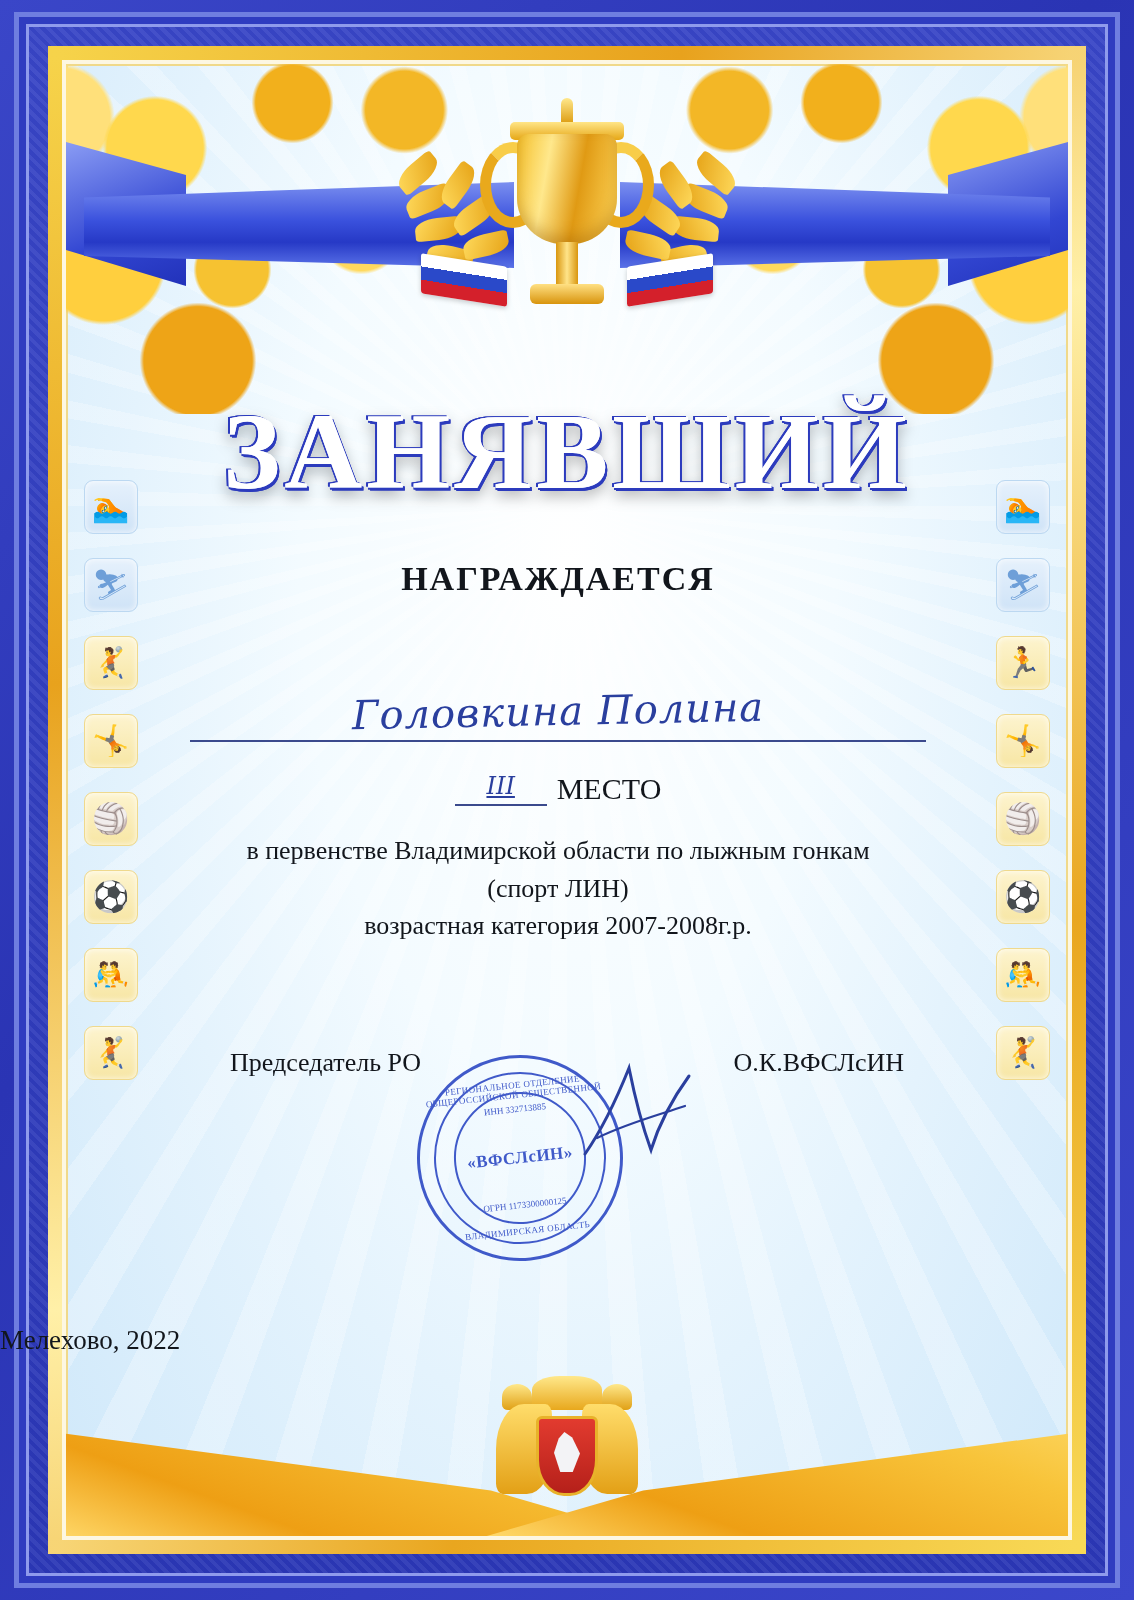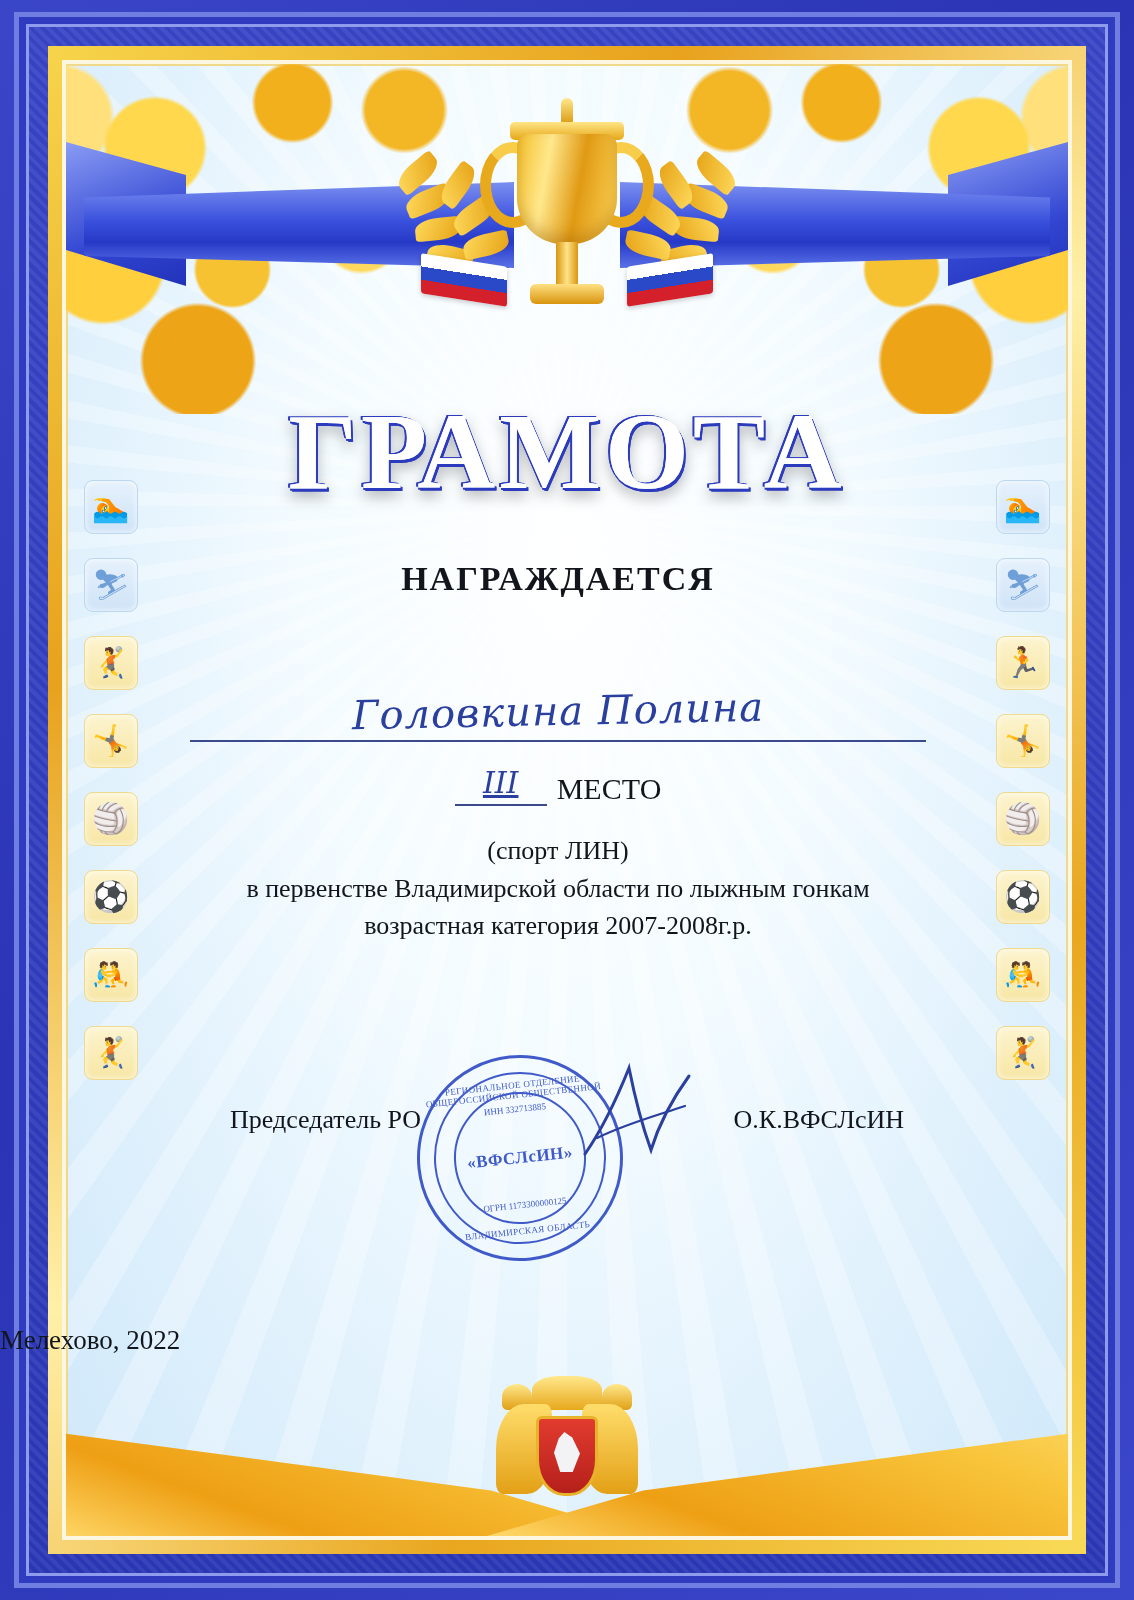--- a/index.html
+++ b/index.html
@@ -265,33 +265,33 @@
     position: relative;
     min-width: 92px;
     border-bottom: 2px solid #3b4a8d;
     height: 38px;
   }
   .place-value {
     position: absolute;
     left: 0; right: 0; bottom: 4px;
     font-family: "DejaVu Serif", serif;
     font-style: italic;
-    font-size: 30px;
+    font-size: 24px;
     color: #2a3f9e;
     text-decoration: underline;
   }
   .event-lines {
     font-size: 26px;
     line-height: 1.45;
   }
 
   
   .sign-row {
     position: absolute;
-    left: 230px; right: 230px; top: 1105px;
+    left: 230px; right: 230px; top: 1048px;
     display: flex;
     justify-content: space-between;
     align-items: flex-end;
     font-size: 26px;
     color: #12161c;
   }
   .stamp {
     position: absolute;
     left: 50%; top: 1055px;
     margin-left: -150px;
@@ -493,40 +493,40 @@
     <div class="sport-icon blue">🏊</div>
     <div class="sport-icon blue">⛷</div>
     <div class="sport-icon">🏃</div>
     <div class="sport-icon">🤸</div>
     <div class="sport-icon">🏐</div>
     <div class="sport-icon">⚽</div>
     <div class="sport-icon">🤼</div>
     <div class="sport-icon">🤾</div>
   </div>
 
-  <div class="title">ГРАМОТА</div>
+  <div class="title">ЗАНЯВШИЙ</div>
 
   <div class="body">
     <div class="awarded">НАГРАЖДАЕТСЯ</div>
 
     <div class="name-row">
       <div class="handwritten-name">Головкина Полина</div>
       <div class="name-line"></div>
     </div>
 
     <div class="place-row">
       <span class="place-blank">
         <span class="place-value">III</span>
       </span>
       <span>МЕСТО</span>
     </div>
 
     <div class="event-lines">
+      <div>в первенстве Владимирской области по лыжным гонкам</div>
       <div>(спорт ЛИН)</div>
-      <div>в первенстве Владимирской области по лыжным гонкам</div>
       <div>возрастная категория 2007-2008г.р.</div>
     </div>
   </div>
 
   <div class="stamp">
     <div class="stamp-text-top">РЕГИОНАЛЬНОЕ ОТДЕЛЕНИЕ ОБЩЕРОССИЙСКОЙ ОБЩЕСТВЕННОЙ</div>
     <div class="stamp-inn">ИНН 332713885</div>
     <div class="stamp-inner">«ВФСЛсИН»</div>
     <div class="stamp-ogrn">ОГРН 1173300000125</div>
     <div class="stamp-text-bottom">ВЛАДИМИРСКАЯ ОБЛАСТЬ</div>

